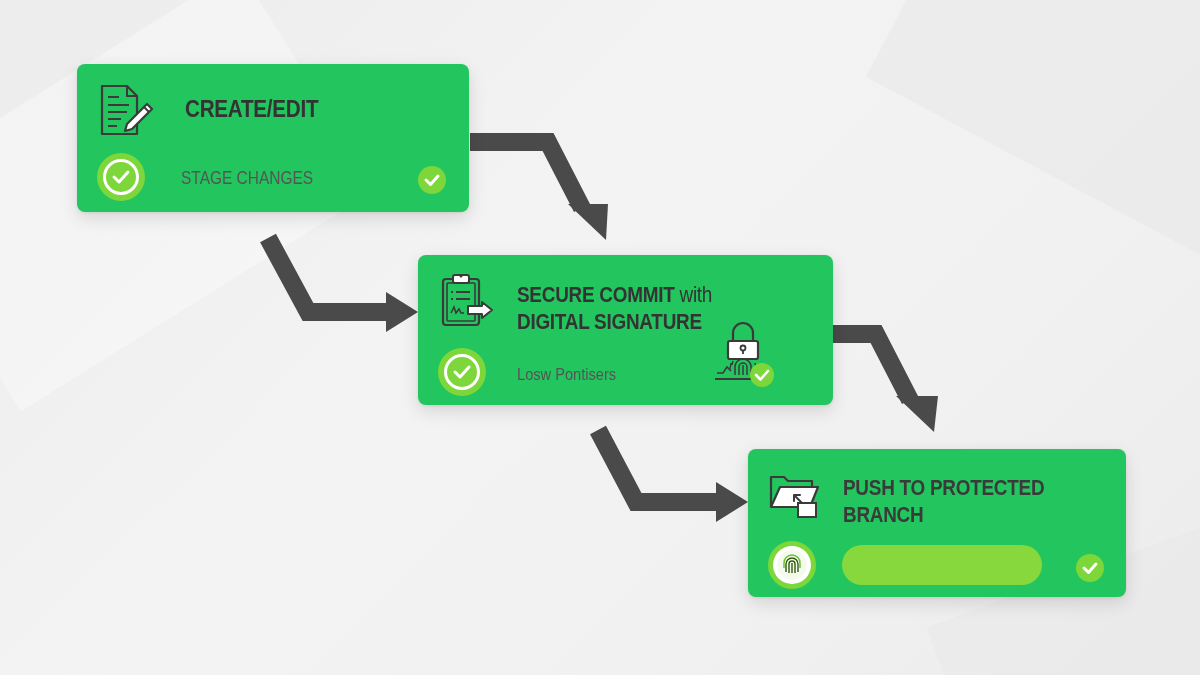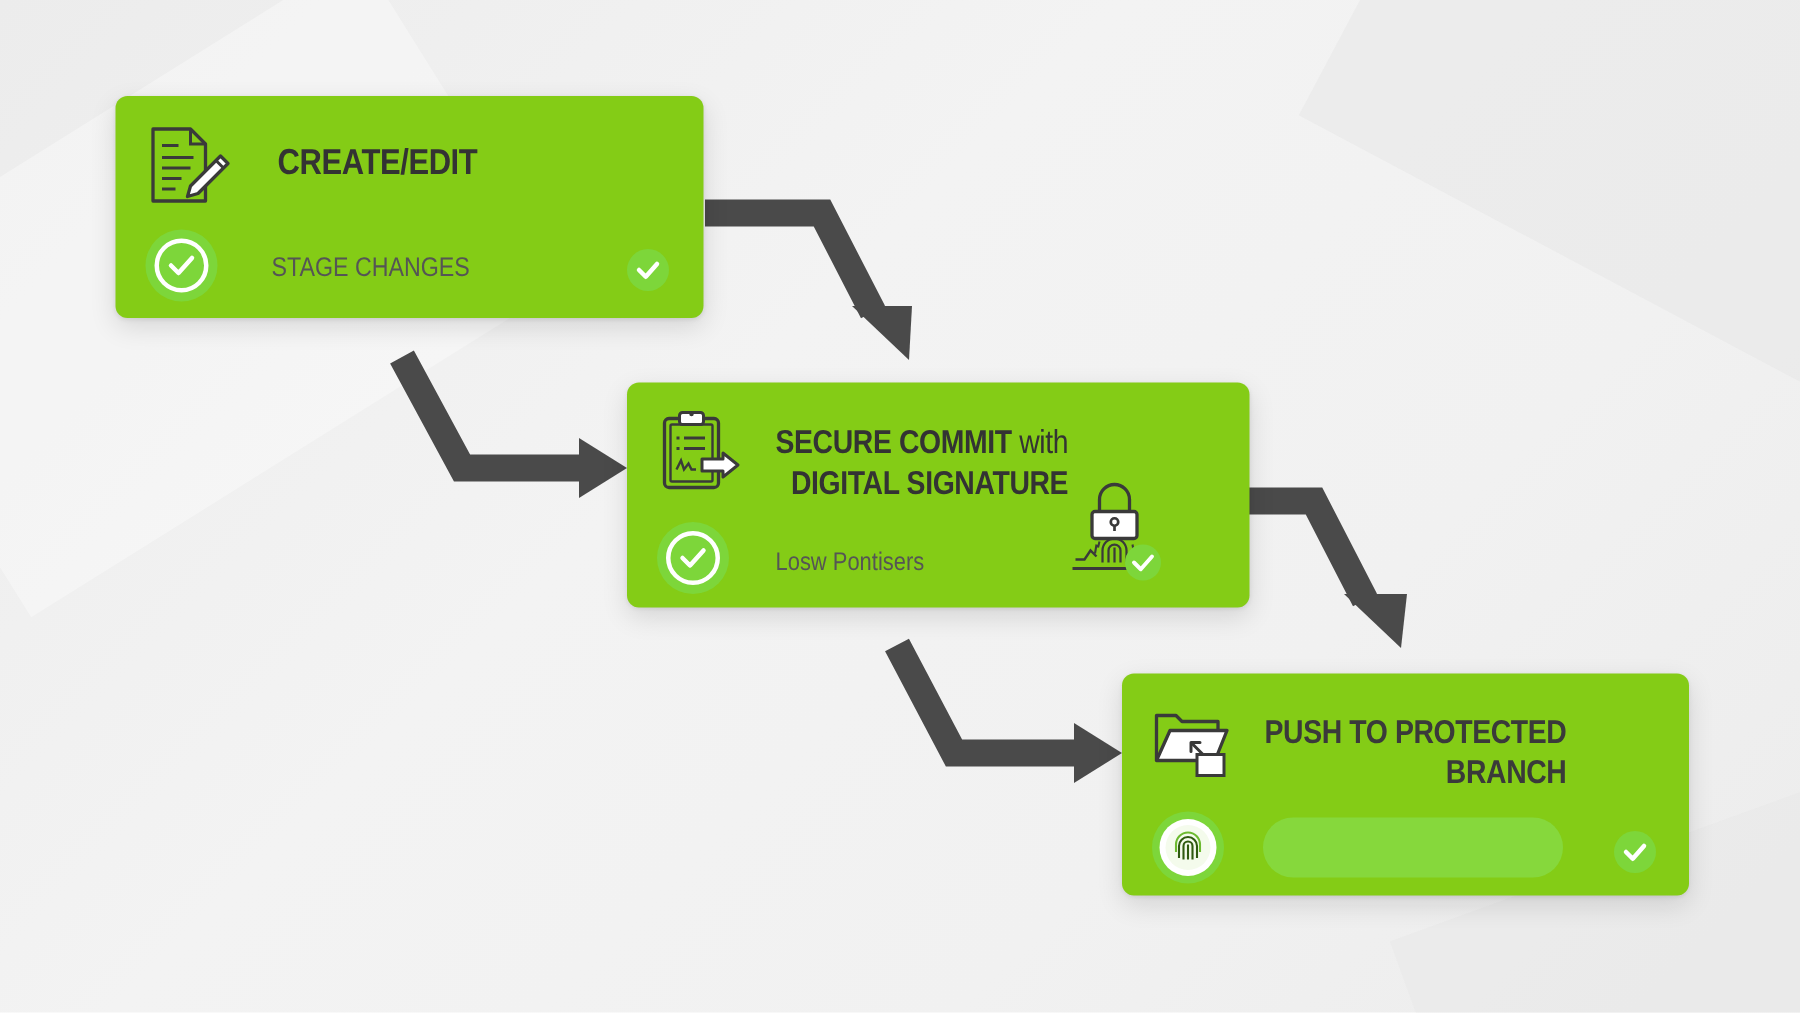--- a/index.html
+++ b/index.html
@@ -7,23 +7,22 @@
     width:1200px; height:675px; overflow:hidden; position:relative;
     background: linear-gradient(135deg, #ececec 0%, #f3f3f3 40%, #f1f1f1 70%, #ececec 100%);
     font-family: "Liberation Sans", sans-serif;
   }
   .bg-shape { position:absolute; background: rgba(255,255,255,0.35); }
   .bg1 { left:-80px; top:60px; width:420px; height:260px; transform: rotate(-32deg); }
   .bg2 { left:900px; top:-60px; width:380px; height:240px; transform: rotate(28deg); background: rgba(230,230,230,0.5); }
   .bg3 { left:950px; top:560px; width:360px; height:200px; transform: rotate(-20deg); background: rgba(232,232,232,0.5); }
 
   .card {
-    position:absolute; background:#84cc16; border-radius:8px;
+    position:absolute; background:#22c55e; border-radius:8px;
     box-shadow: 0 6px 18px rgba(0,0,0,0.12), 0 1px 3px rgba(0,0,0,0.08);
-    text-align: right;
   }
   .title {
     position:absolute; color:#333; font-weight:bold;
     font-family: "Liberation Sans Narrow", "Liberation Sans", sans-serif;
     font-size:22px; line-height:27px; letter-spacing:-0.3px;
     transform: scaleX(0.86); transform-origin:left top; white-space:nowrap;
   }
   .title .light { font-weight:normal; }
   .sub {
     position:absolute; color:#555; font-size:18px;

